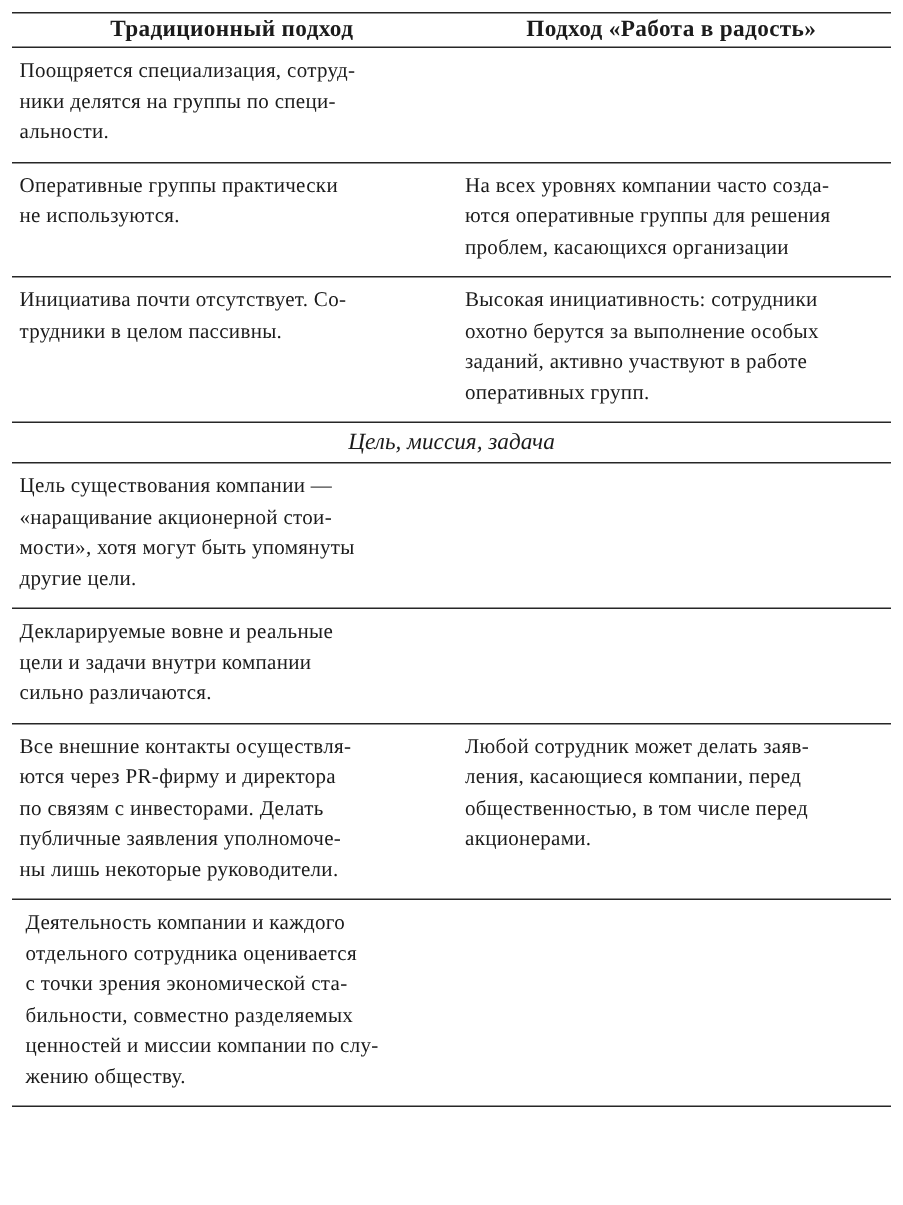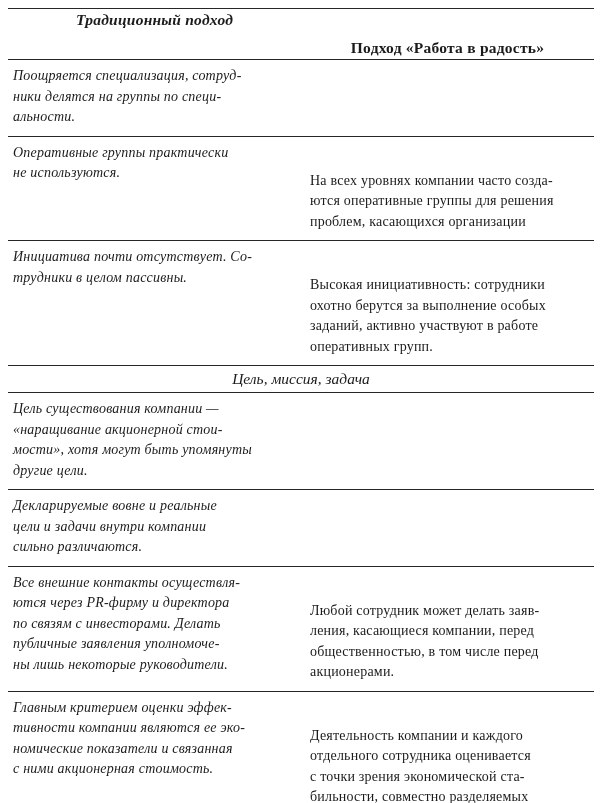--- a/index.html
+++ b/index.html
@@ -33,25 +33,23 @@
     box-sizing: border-box;
     width: 50%;
     font-size: 14px;
     line-height: 20.5px;
     letter-spacing: 0.015em;
     white-space: pre-line;
     text-align: left;
   }
   .cell.left {
     padding: 6px 12px 8px 5px;
-    font-style: italic;
   }
   .cell.right {
     padding: 6px 4px 8px 9px;
-    margin-top: 28px;
   }
   .row.header .cell {
     font-weight: bold;
     font-size: 15.5px;
     line-height: 17px;
     text-align: center;
     white-space: normal;
     padding: 2px 4px 3px 4px;
   }
   .row.section-row {
@@ -122,24 +120,20 @@
 по связям с инвесторами. Делать
 публичные заявления уполномоче-
 ны лишь некоторые руководители.</div>
       <div class="cell right">Любой сотрудник может делать заяв-
 ления, касающиеся компании, перед
 общественностью, в том числе перед
 акционерами.</div>
     </div>
 
     <div class="row">
-      <div class="cell left">Главным критерием оценки эффек-
-тивности компании являются ее эко-
-номические показатели и связанная
-с ними акционерная стоимость.</div>
       <div class="cell right">Деятельность компании и каждого
 отдельного сотрудника оценивается
 с точки зрения экономической ста-
 бильности, совместно разделяемых
 ценностей и миссии компании по слу-
 жению обществу.</div>
     </div>
 
   </div>
 </div>

